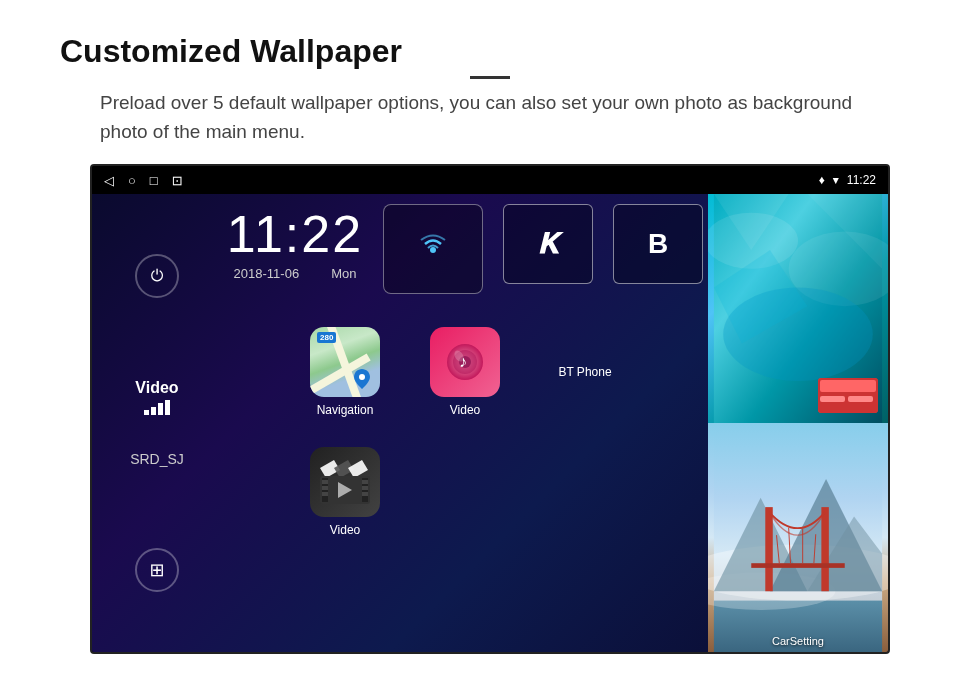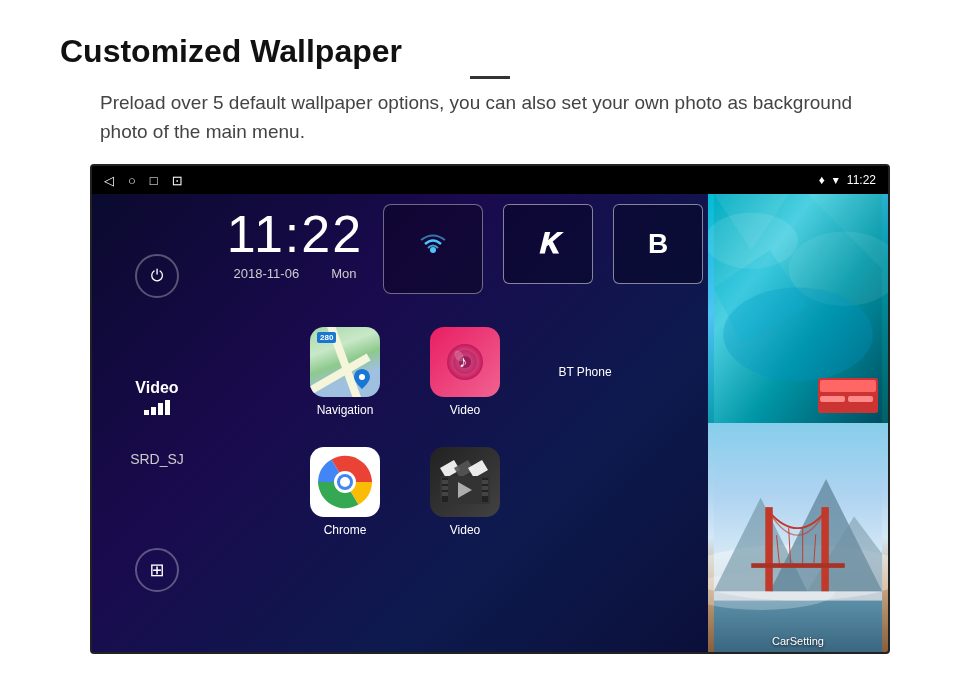--- a/index.html
+++ b/index.html
@@ -521,43 +521,20 @@
                 <text x="12" y="23" font-size="16" fill="#fff" font-family="Arial">♪</text>
               </svg>
             </div>
             <span class="app-label">Video</span>
           </div>
 
           <div class="app-item">
             <span class="app-label">BT Phone</span>
           </div>
 
-          <div class="app-item">
-            <div class="app-icon chrome-icon-bg">
-              <svg class="chrome-svg-container" viewBox="0 0 54 54">
-
-                <circle cx="27" cy="27" r="27" fill="#fff"></circle>
-
-                <path d="M27 27 L54 27 A27 27 0 0 0 13.5 4.4 Z" fill="#EA4335"></path>
-
-                <path d="M27 27 L13.5 4.4 A27 27 0 0 0 0 27 Z" fill="#4285F4"></path>
-
-                <path d="M27 27 L0 27 A27 27 0 0 0 40.5 49.6 Z" fill="#34A853"></path>
-
-                <path d="M27 27 L40.5 49.6 A27 27 0 0 0 54 27 Z" fill="#FBBC05"></path>
-
-                <circle cx="27" cy="27" r="11" fill="#fff"></circle>
-
-                <circle cx="27" cy="27" r="8" fill="#4285F4"></circle>
-
-                <circle cx="27" cy="27" r="5" fill="#fff"></circle>
-              </svg>
-            </div>
-            <span class="app-label">Chrome</span>
-          </div>
 
           <div class="app-item">
             <div class="app-icon video-icon">
 
               <svg width="50" height="44" viewBox="0 0 50 44">
                 <defs>
                   <linearGradient id="chevGrad" x1="0%" y1="0%" x2="100%" y2="0%">
                     <stop offset="0%" stop-color="#666"></stop>
                     <stop offset="100%" stop-color="#999"></stop>
                   </linearGradient>

